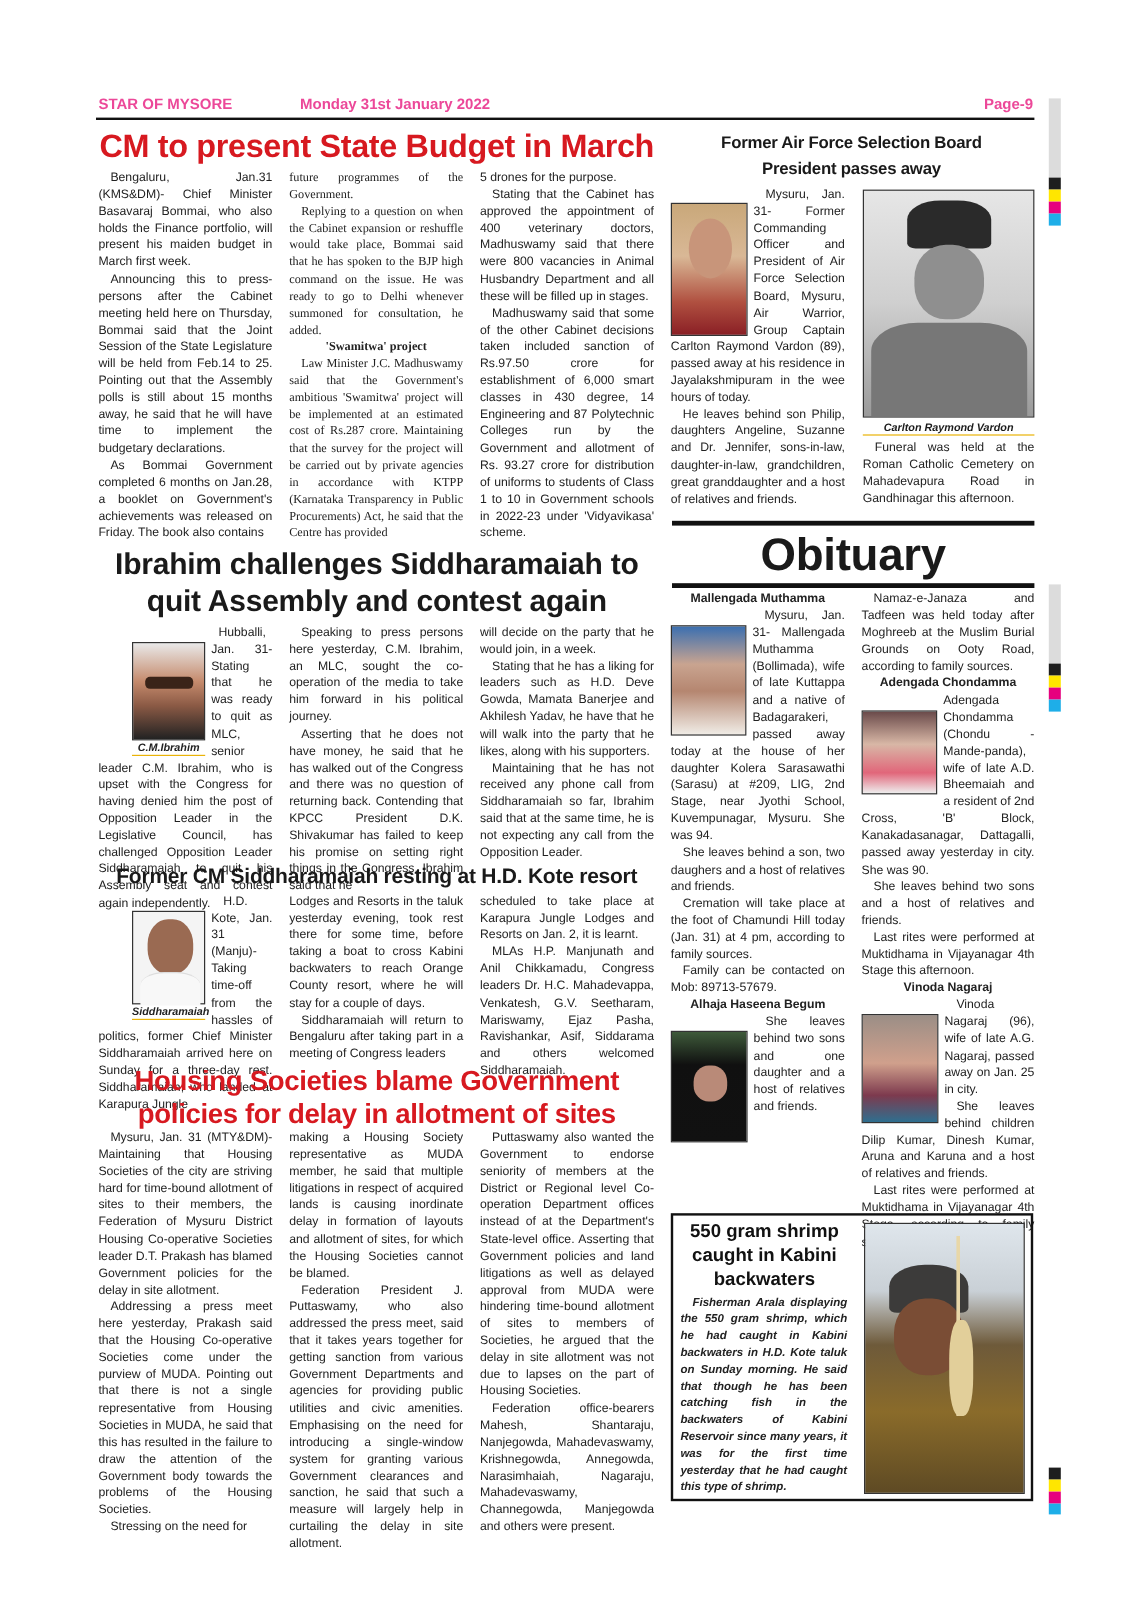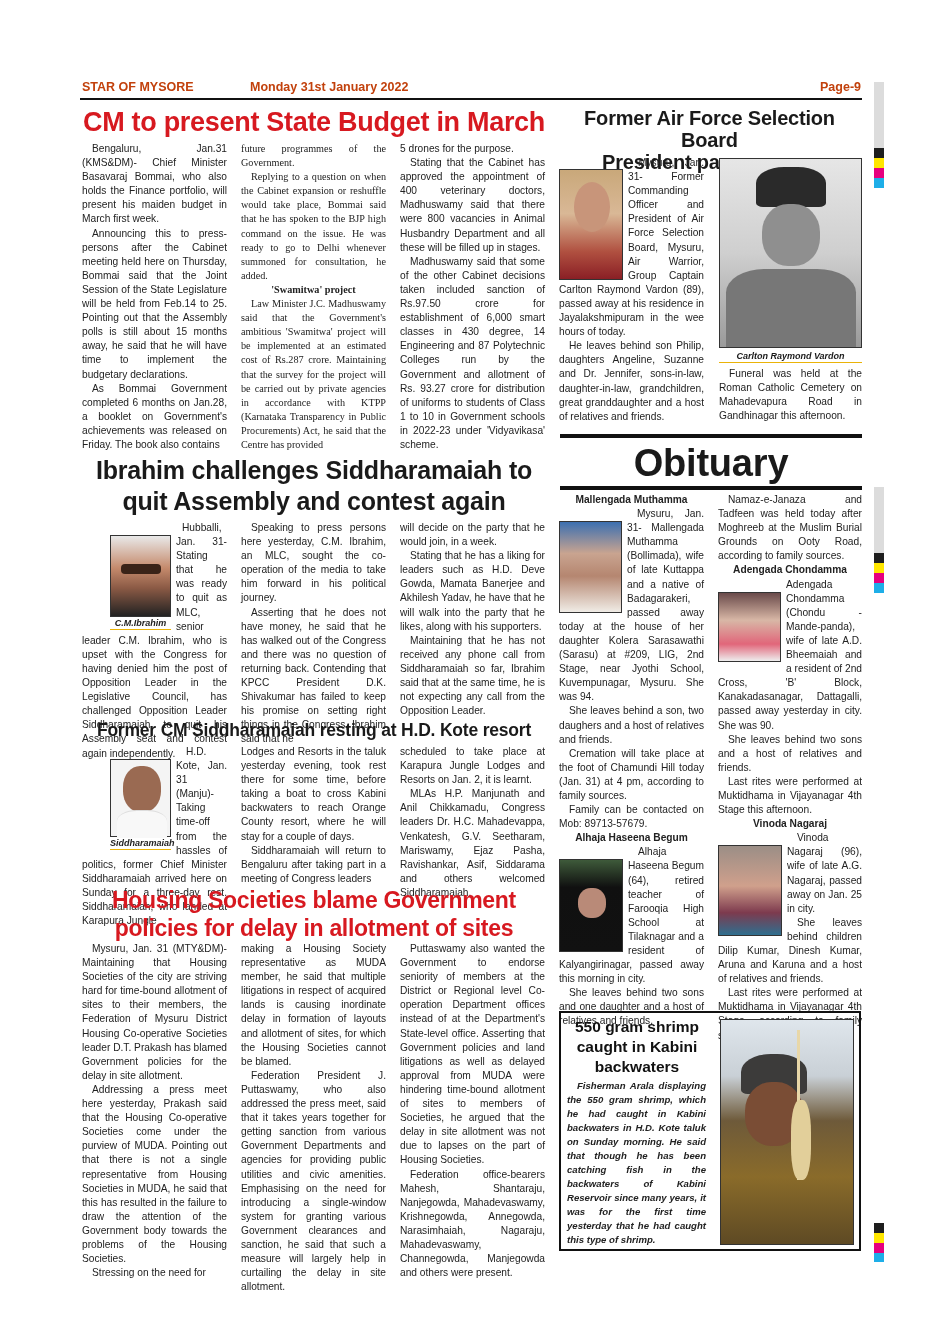--- a/index.html
+++ b/index.html
@@ -1,18 +1,18 @@
 <!DOCTYPE html>
 <html><head>
 <meta charset="utf-8">
 <style>
   html, body { margin:0; padding:0; background:#ffffff; }
   body { width:945px; height:1337px; position:relative; overflow:hidden; font-family:"Liberation Sans", sans-serif; color:#1a1a1a; }
   .abs { position:absolute; }
-  .masthead { font-weight:bold; font-size:12.5px; color:#c2410c;text-align:center; }
+  .masthead { font-weight:bold; font-size:12.5px; color:#ec4899;text-align:center; }
   .rule { position:absolute; background:#111; }
   .head-red { color:#d71920; font-weight:bold; text-align:center; white-space:nowrap; letter-spacing:-0.3px; }
   .head-black { color:#1a1a1a; font-weight:bold; text-align:center; letter-spacing:-0.2px; }
   .col { position:absolute; font-size:10.2px; line-height:14.1px; text-align:justify; color:#222; }
   .col p { margin:0; text-indent:10px; }
   .col p.noindent { text-indent:0; }
   .col .sub { text-align:center; font-weight:bold; text-indent:0; }
   .photo { float:left; margin:0 5px 2px 0; position:relative;padding-left:28px; }
   .photo-box { border:1px solid #333; box-sizing:border-box; }
   .caption { font-style:italic; font-weight:bold; font-size:9px; text-align:center; border-bottom:1px solid #eab308; line-height:12px; }
@@ -60,21 +60,21 @@
   <p>Replying to a question on when the Cabinet expansion or reshuffle would take place, Bommai said that he has spoken to the BJP high command on the issue. He was ready to go to Delhi whenever summoned for consultation, he added.</p>
   <p class="sub">'Swamitwa' project</p>
   <p>Law Minister J.C. Madhuswamy said that the Government's ambitious 'Swamitwa' project will be implemented at an estimated cost of Rs.287 crore. Maintaining that the survey for the project will be carried out by private agencies in accordance with KTPP (Karnataka Transparency in Public Procurements) Act, he said that the Centre has provided</p>
 </div>
 <div class="col" style="left:400px;top:142px;width:145px;">
   <p class="noindent">5 drones for the purpose.</p>
   <p>Stating that the Cabinet has approved the appointment of 400 veterinary doctors, Madhuswamy said that there were 800 vacancies in Animal Husbandry Department and all these will be filled up in stages.</p>
   <p>Madhuswamy said that some of the other Cabinet decisions taken included sanction of Rs.97.50 crore for establishment of 6,000 smart classes in 430 degree, 14 Engineering and 87 Polytechnic Colleges run by the Government and allotment of Rs. 93.27 crore for distribution of uniforms to students of Class 1 to 10 in Government schools in 2022-23 under 'Vidyavikasa' scheme.</p>
 </div>
 
-<div class="abs head-black" style="left:557px;top:107px;width:305px;font-size:20px;line-height:22px;">
+<div class="abs head-black" style="left:557px;top:107px;width:305px;font-size:14px;line-height:22px;">
   <div>Former Air Force Selection Board</div>
   <div>President passes away</div>
 </div>
 <div class="col" style="left:559px;top:156px;width:145px;">
   <div class="photo photo-box" style="width:64px;height:111px;margin-top:13px;background:linear-gradient(180deg,#c9a87a 0%,#d9b896 40%,#b05040 75%,#8a1f25 100%);">
     <div style="position:absolute;left:14px;top:12px;width:36px;height:50px;border-radius:50%;background:#c8957a;"></div>
   </div>
   <p>Mysuru, Jan. 31- Former Commanding Officer and President of Air Force Selection Board, Mysuru, Air Warrior, Group Captain Carlton Raymond Vardon (89), passed away at his residence in Jayalakshmipuram in the wee hours of today.</p>
   <p>He leaves behind son Philip, daughters Angeline, Suzanne and Dr. Jennifer, sons-in-law, daughter-in-law, grandchildren, great granddaughter and a host of relatives and friends.</p>
 </div>
@@ -159,21 +159,20 @@
   <p class="sub">Mallengada Muthamma</p>
   <div class="photo photo-box" style="width:63px;height:92px;margin-top:14px;background:linear-gradient(180deg,#3b6fb0 0%,#c9a490 35%,#b58670 60%,#f0ece6 100%);"></div>
   <p>Mysuru, Jan. 31- Mallengada Muthamma (Bollimada), wife of late Kuttappa and a native of Badagarakeri, passed away today at the house of her daughter Kolera Sarasawathi (Sarasu) at #209, LIG, 2nd Stage, near Jyothi School, Kuvempunagar, Mysuru. She was 94.</p>
   <p>She leaves behind a son, two daughers and a host of relatives and friends.</p>
   <p>Cremation will take place at the foot of Chamundi Hill today (Jan. 31) at 4 pm, according to family sources.</p>
   <p>Family can be contacted on Mob: 89713-57679.</p>
   <p class="sub">Alhaja Haseena Begum</p>
   <div class="photo photo-box" style="width:64px;height:93px;margin-top:14px;background:linear-gradient(180deg,#3e5a3a 0%,#101010 30%,#111 100%);position:relative;">
     <div style="position:absolute;left:18px;top:28px;width:28px;height:30px;border-radius:45%;background:#b98a78;"></div>
   </div>
-  <p>Alhaja Haseena Begum (64), retired teacher of Farooqia High School at Tilaknagar and a resident of Kalyangirinagar, passed away this morning in city.</p>
   <p>She leaves behind two sons and one daughter and a host of relatives and friends.</p>
 </div>
 <div class="col" style="left:718px;top:493px;width:144px;">
   <p>Namaz-e-Janaza and Tadfeen was held today after Moghreeb at the Muslim Burial Grounds on Ooty Road, according to family sources.</p>
   <p class="sub">Adengada Chondamma</p>
   <div class="photo photo-box" style="width:63px;height:70px;margin-top:14px;background:linear-gradient(180deg,#6a4a4a 0%,#d8b7a6 40%,#e1667a 75%,#eee 100%);"></div>
   <p class="noindent">Adengada Chondamma (Chondu - Mande-panda), wife of late A.D. Bheemaiah and a resident of 2nd Cross, 'B' Block, Kanakadasanagar, Dattagalli, passed away yesterday in city. She was 90.</p>
   <p>She leaves behind two sons and a host of relatives and friends.</p>
   <p>Last rites were performed at Muktidhama in Vijayanagar 4th Stage this afternoon.</p>
   <p class="sub">Vinoda Nagaraj</p>

